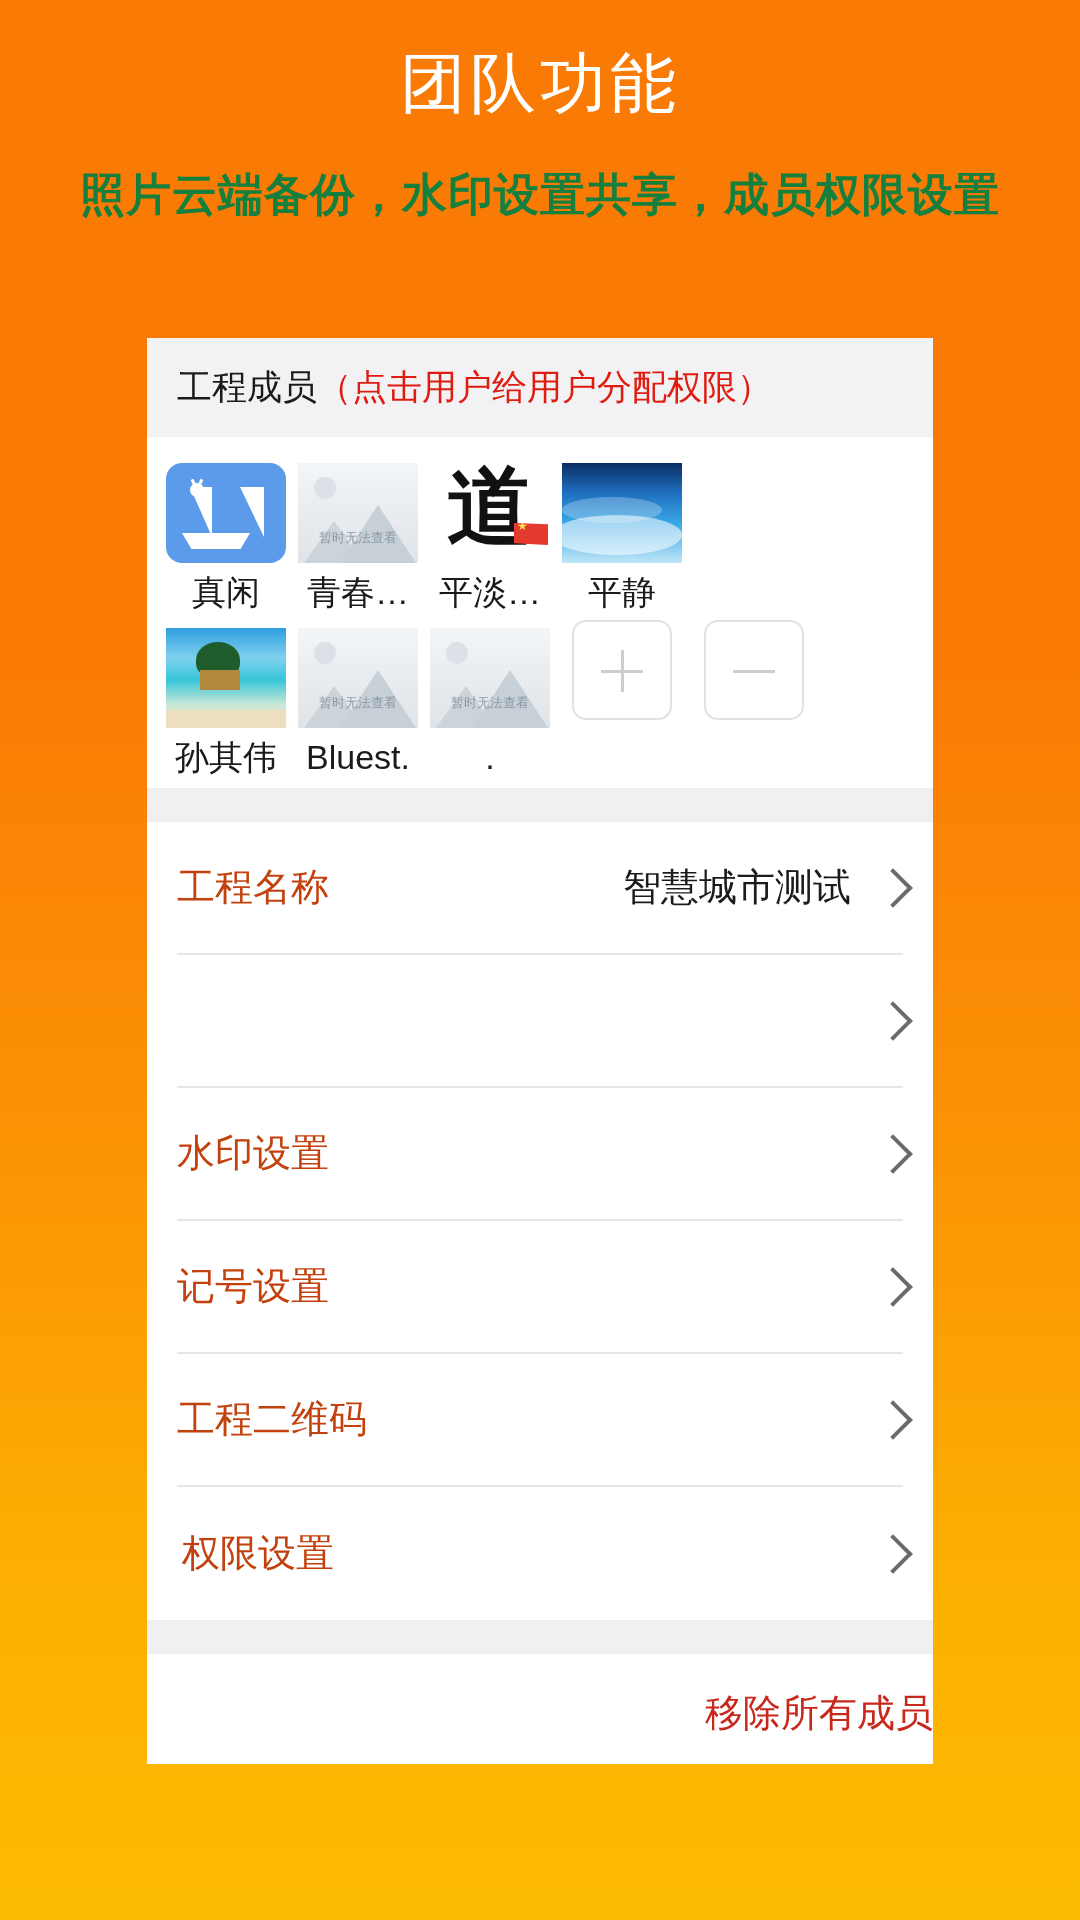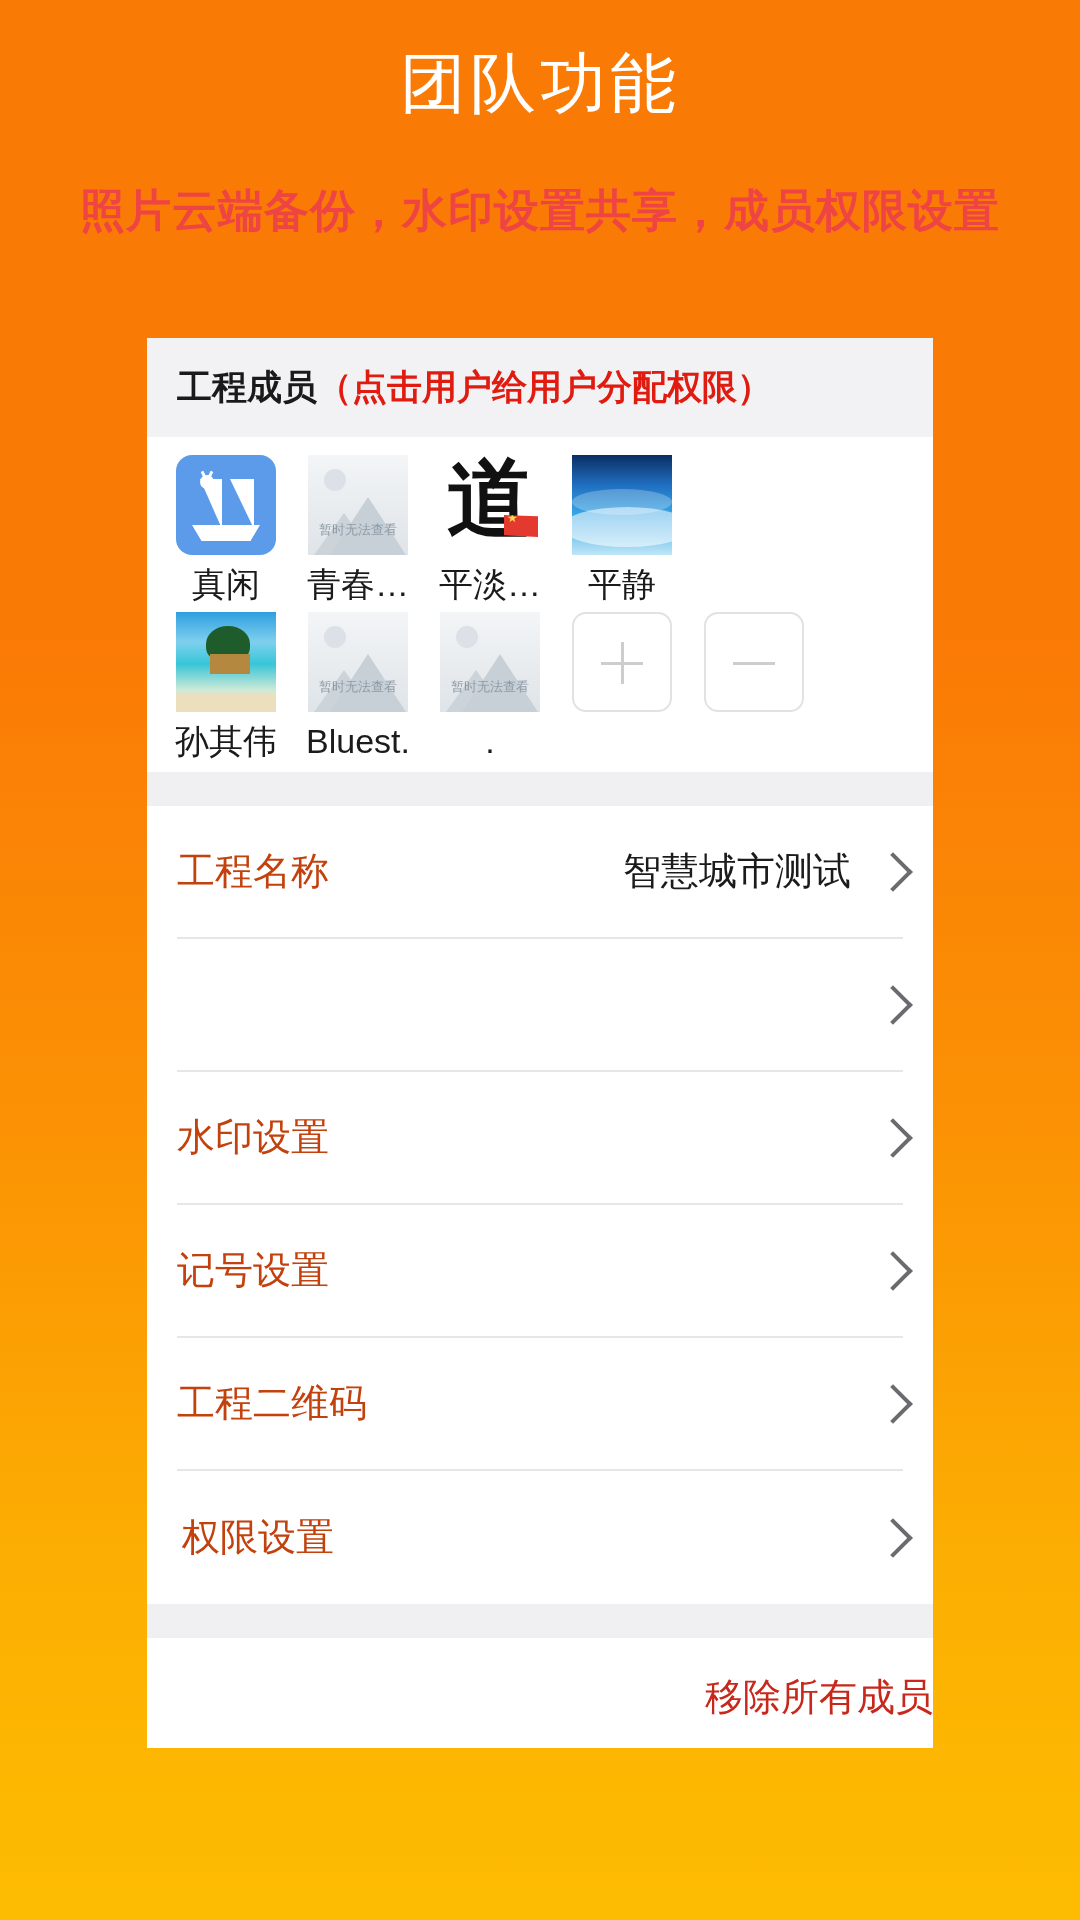--- a/index.html
+++ b/index.html
@@ -23,64 +23,63 @@
   .promo-title {
     font-size: 66px;
     font-weight: normal;
     color: #ffffff;
     letter-spacing: 4px;
     line-height: 1.2;
   }
   .promo-sub {
     font-size: 45px;
     font-weight: bold;
-    color: #ef4444;
+    color: #15803d;
     letter-spacing: 1px;
-    margin-top: 58px;
+    margin-top: 42px;
   }
 
   
   .card {
     position: absolute;
     left: 147px;
     top: 338px;
     width: 786px;
     background: #ffffff;
     overflow: hidden;
   }
 
   .members-header {
     background: #f2f2f4;
     padding: 26px 0 26px 30px;
     font-size: 35px;
     color: #1a1a1a;
     white-space: nowrap;
-    font-weight: bold;
   }
   .members-header .hint {
     color: #e01b10;
   }
 
   .members-grid {
     background: #ffffff;
     padding: 12px 0 10px 0;
   }
   .member-row {
     display: flex;
     padding-left: 14px;
   }
   .member {
     width: 130px;
     margin-right: 2px;
     text-align: center;
   }
   .member-thumb {
-    width: 100px;
+    width: 120px;
     height: 100px;
-    margin: 6px auto 0 auto;
+    margin: 14px auto 0 auto;
     position: relative;
     overflow: hidden;
     background: #eceff1;
   }
   .member-name {
     font-size: 34px;
     color: #1b1b1b;
     margin-top: 8px;
     line-height: 1.25;
     white-space: nowrap;

